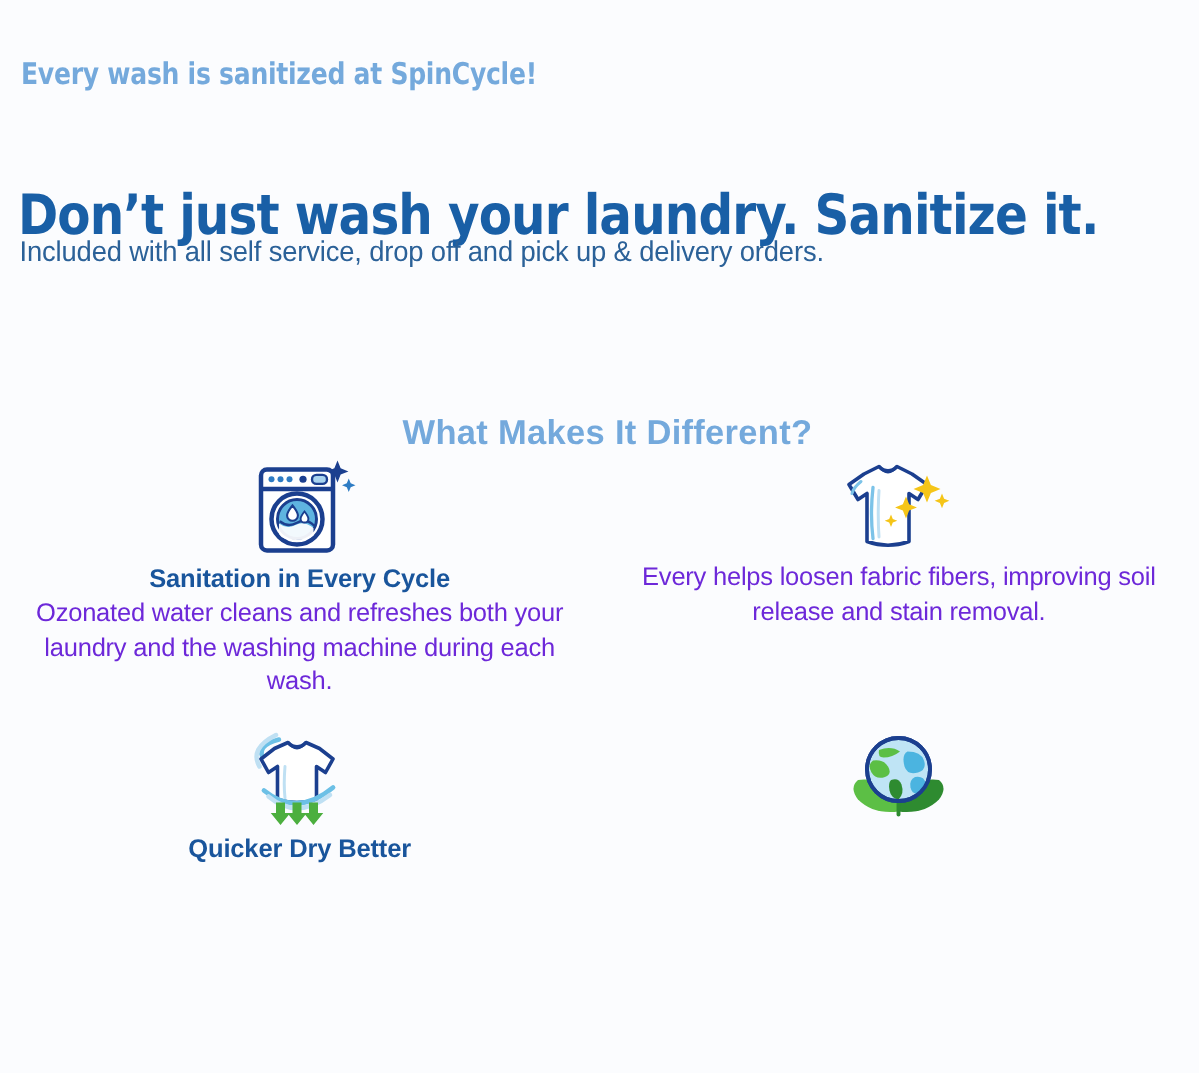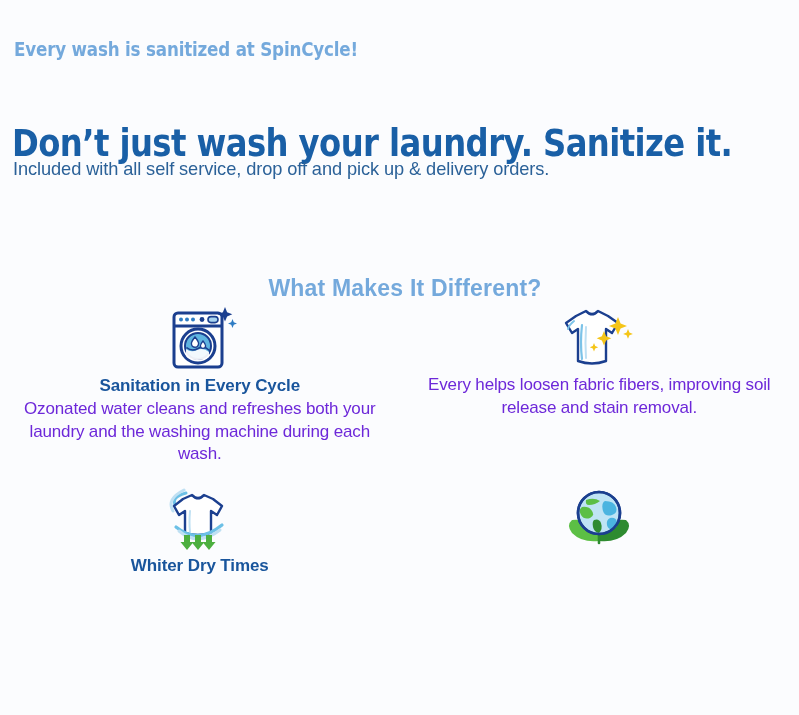--- a/index.html
+++ b/index.html
@@ -202,21 +202,21 @@
             <path d="M16 40 Q38 58 62 38" fill="none" stroke="#6cc0e6" stroke-width="3.2" stroke-linecap="round"></path>
             <path d="M19 44 Q38 60 60 43" fill="none" stroke="#bfe0f3" stroke-width="3" stroke-linecap="round"></path>
 
             <g fill="#4caf3f">
               <path d="M24 48 h6 v7 h3.5 l-6.5 8 l-6.5 -8 h3.5 z"></path>
               <path d="M35 48 h6 v7 h3.5 l-6.5 8 l-6.5 -8 h3.5 z"></path>
               <path d="M46 48 h6 v7 h3.5 l-6.5 8 l-6.5 -8 h3.5 z"></path>
             </g>
           </svg>
         </div>
-        <div class="feature-title">Whiter Dry Times</div>
+        <div class="feature-title">Quicker Dry Better</div>
       </div>
 
       <div class="feature">
         <div class="feature-icon">
           <svg width="82" height="64" viewBox="0 0 82 64">
 
             <path d="M41 54 Q24 56 14 46 Q8 38 14 33 Q30 31 38 44 Q41 49 41 54 Z" fill="#5cbf45"></path>
             <path d="M41 54 Q58 56 68 46 Q74 38 68 33 Q52 31 44 44 Q41 49 41 54 Z" fill="#2e8b30"></path>
             <path d="M41 56 L41 42" stroke="#2e8b30" stroke-width="2.6" stroke-linecap="round"></path>
 

